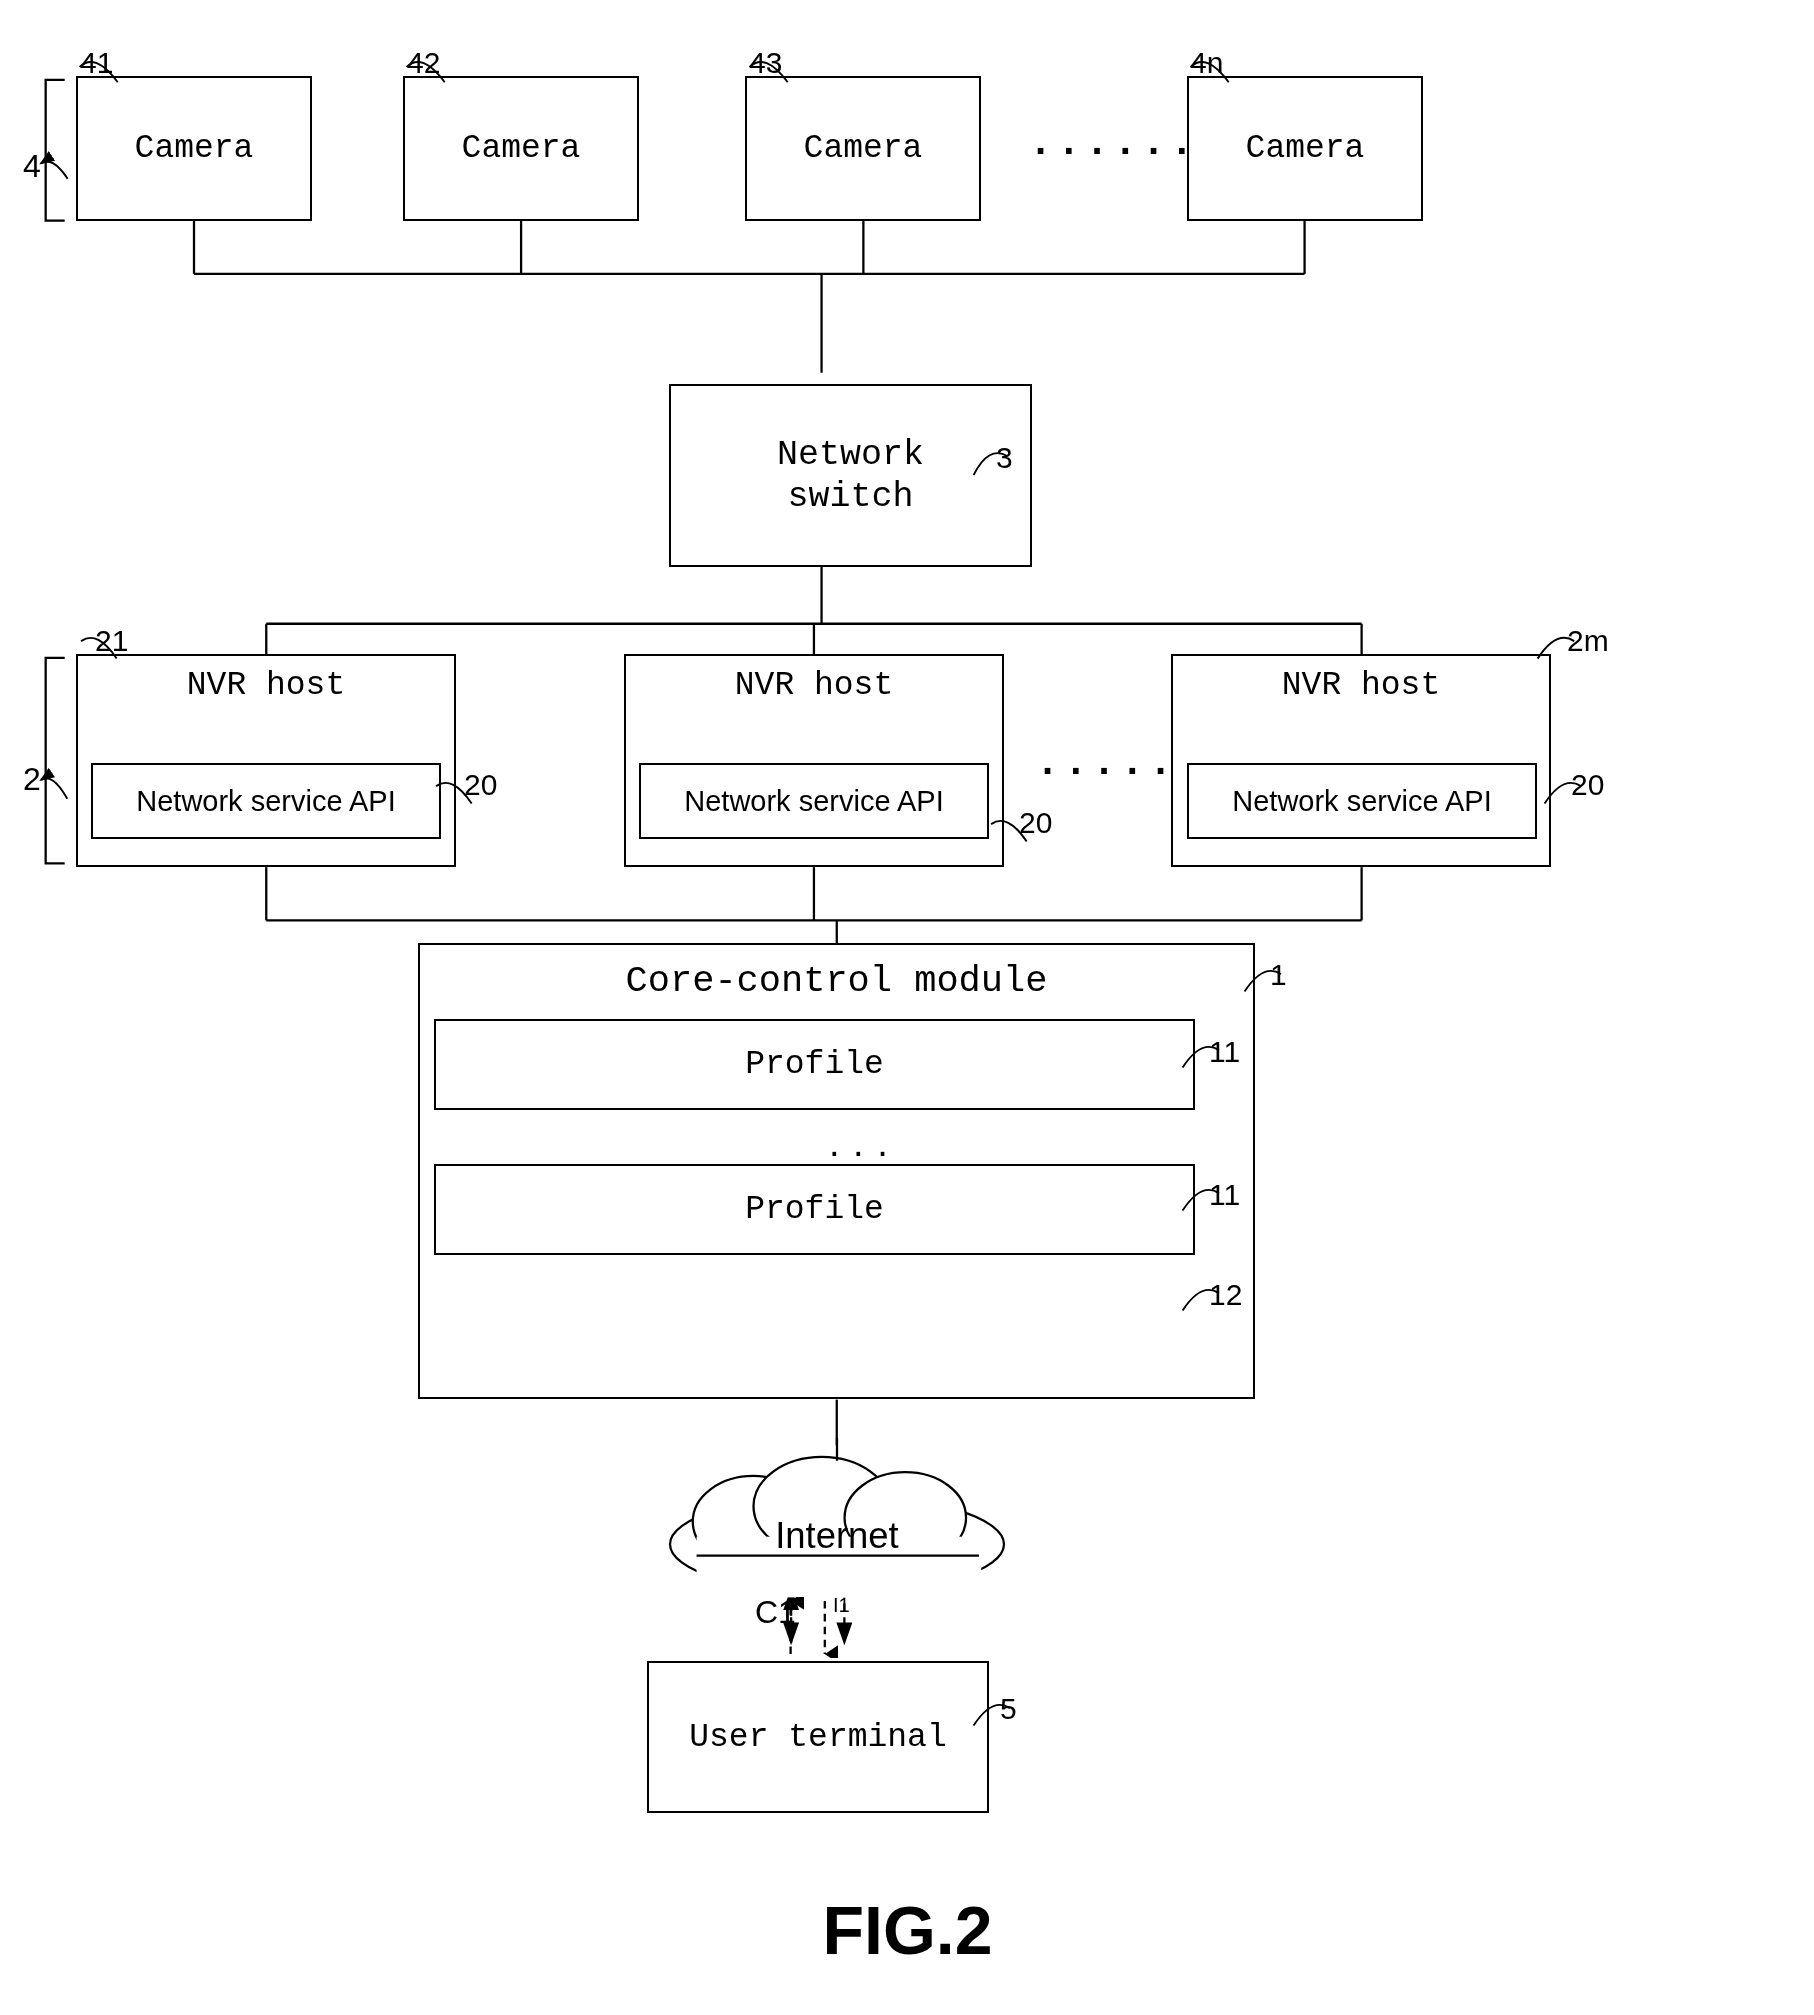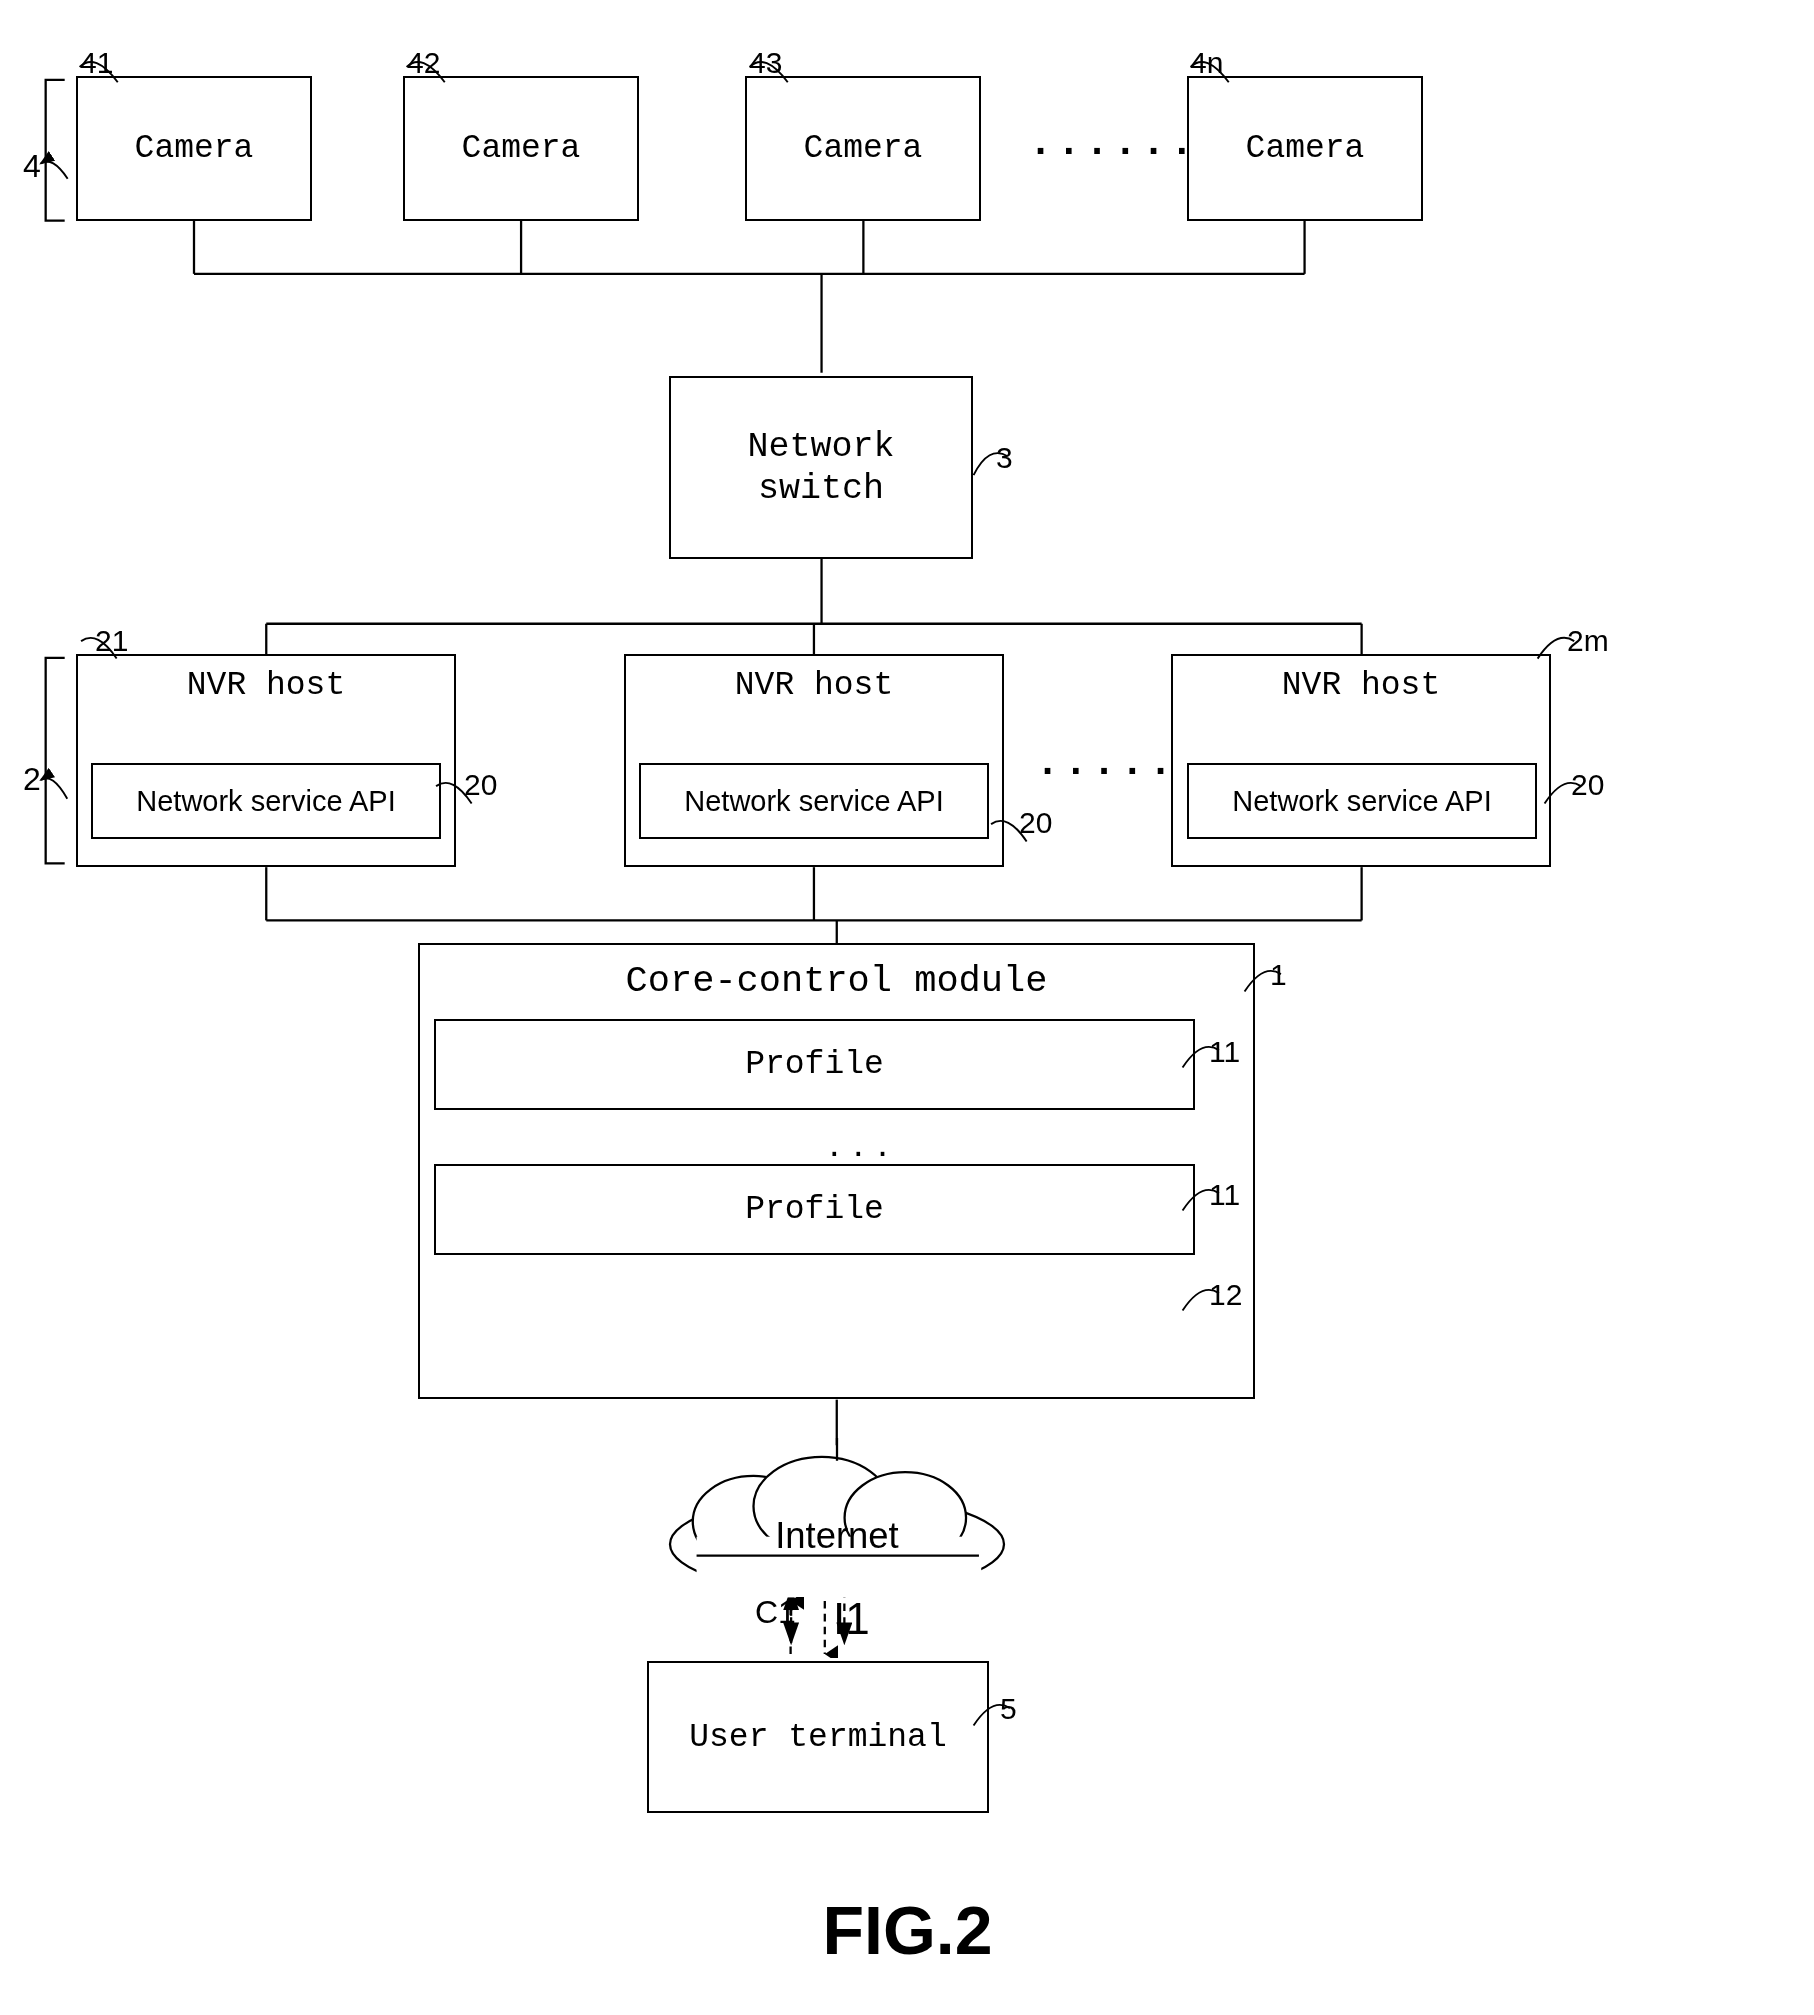--- a/index.html
+++ b/index.html
@@ -45,21 +45,21 @@
       margin-top: 40px;
     }
 
     
     .camera-41 { left: 76px; top: 76px; width: 236px; height: 145px; }
     .camera-42 { left: 403px; top: 76px; width: 236px; height: 145px; }
     .camera-43 { left: 745px; top: 76px; width: 236px; height: 145px; }
     .camera-4n { left: 1187px; top: 76px; width: 236px; height: 145px; }
 
     
-    .network-switch { left: 669px; top: 376px; width: 304px; height: 183px; font-size: 35px; }
+    .network-switch { left: 669px; top: 384px; width: 363px; height: 183px; font-size: 35px; }
 
     
     .nvr-21 { left: 76px; top: 654px; width: 380px; height: 213px; font-size: 32px; flex-direction: column; justify-content: flex-start; padding-top: 11.4px; }
     .nvr-center { left: 624px; top: 654px; width: 380px; height: 213px; font-size: 32px; flex-direction: column; justify-content: flex-start; padding-top: 11.4px; }
     .nvr-2m { left: 1171px; top: 654px; width: 380px; height: 213px; font-size: 32px; flex-direction: column; justify-content: flex-start; padding-top: 11.4px; }
 
     .nvr-api-21 { left: 91px; top: 723px; width: 350px; height: 76px; }
     .nvr-api-center { left: 639px; top: 723px; width: 350px; height: 76px; }
     .nvr-api-2m { left: 1187px; top: 723px; width: 350px; height: 76px; }
 
@@ -324,21 +324,21 @@
 
     <rect x="65" y="130" width="375" height="80" fill="white"></rect>
     <line x1="65" y1="155" x2="437" y2="155" stroke="#000" stroke-width="3"></line>
     <text x="250" y="145" text-anchor="middle" font-size="48" font-family="Arial">Internet</text>
 
     <line x1="250" y1="30" x2="250" y2="0" stroke="#000" stroke-width="3"></line>
   </svg>
 
   <div class="label" style="left:755px; top:1594px; font-size:32px;">C1</div>
 
-  <div class="label" style="left:833px; top:1594px; font-size:44px;">I1</div>
+  <div class="label" style="left:833px; top:1594px; font-size:20px;">I1</div>
 
   <svg style="position:absolute;left:745px;top:1597px;width:152px;height:61px;" viewBox="0 0 200 80" width="152" height="61">
     <defs>
       <marker id="arr-down" markerWidth="8" markerHeight="6" refX="4" refY="6" orient="auto">
         <polygon points="0 0, 8 0, 4 6" fill="#000"></polygon>
       </marker>
       <marker id="arr-up" markerWidth="8" markerHeight="6" refX="4" refY="0" orient="auto">
         <polygon points="0 6, 8 6, 4 0" fill="#000"></polygon>
       </marker>
     </defs>

